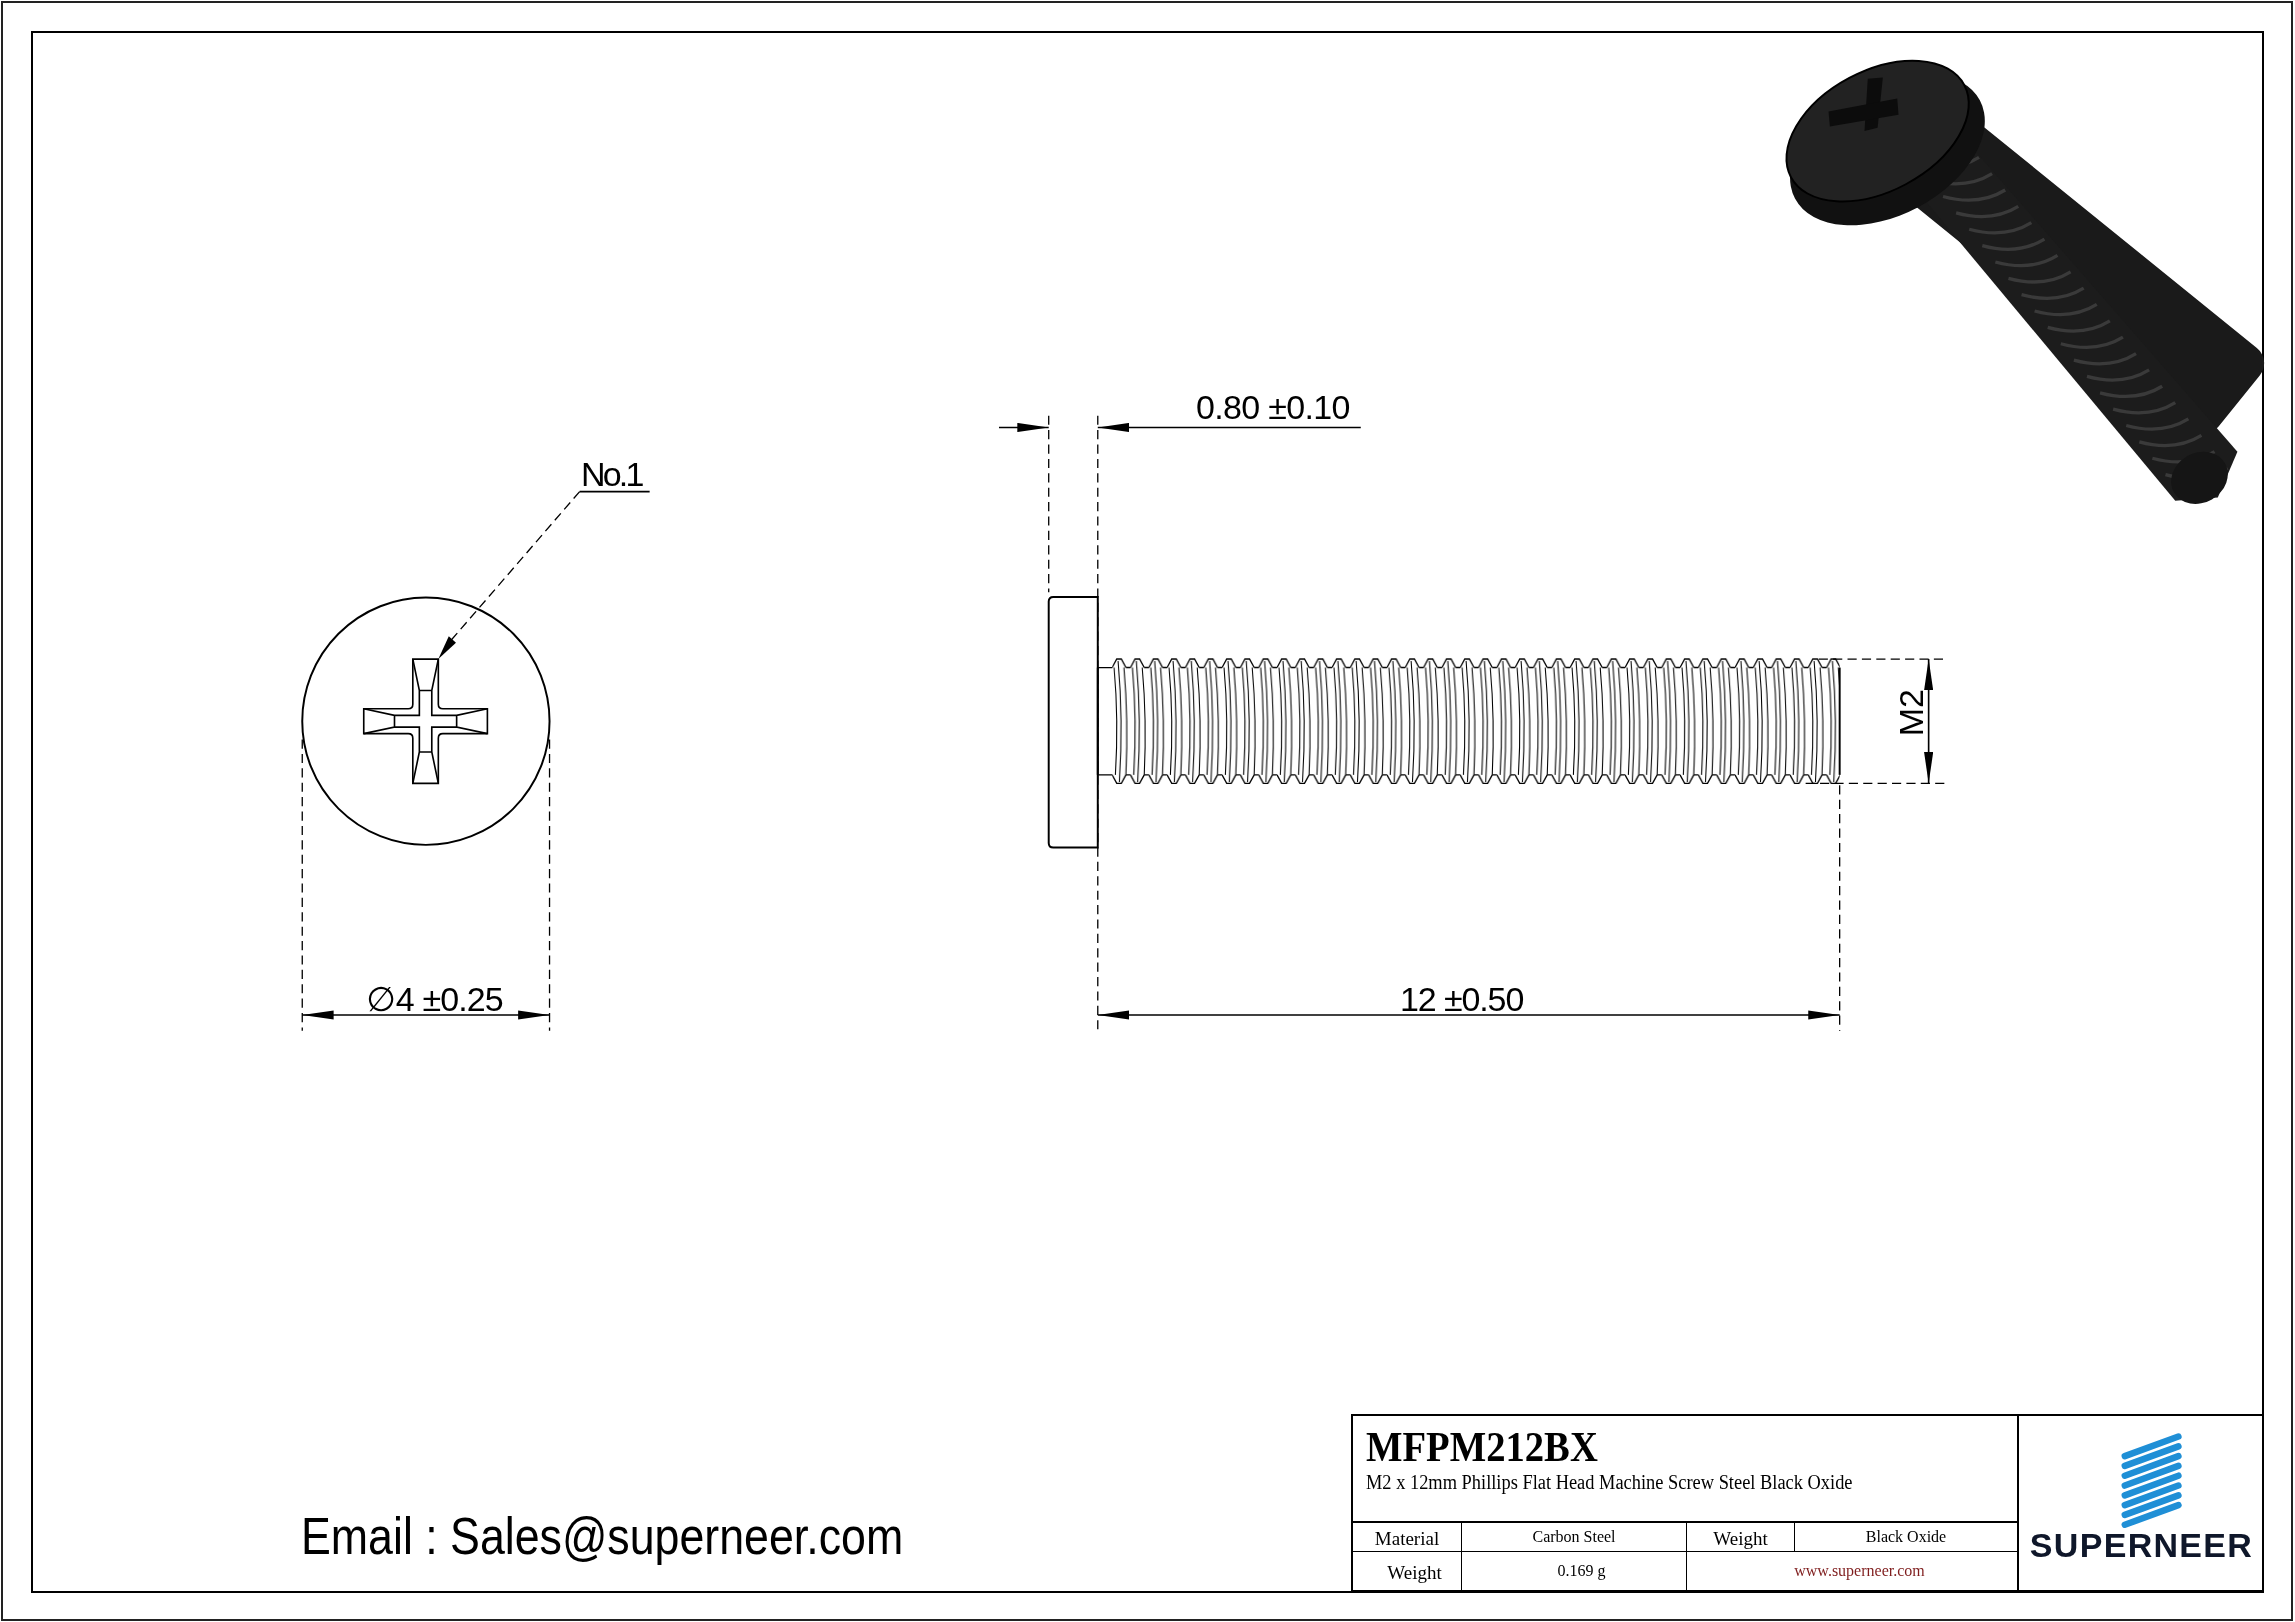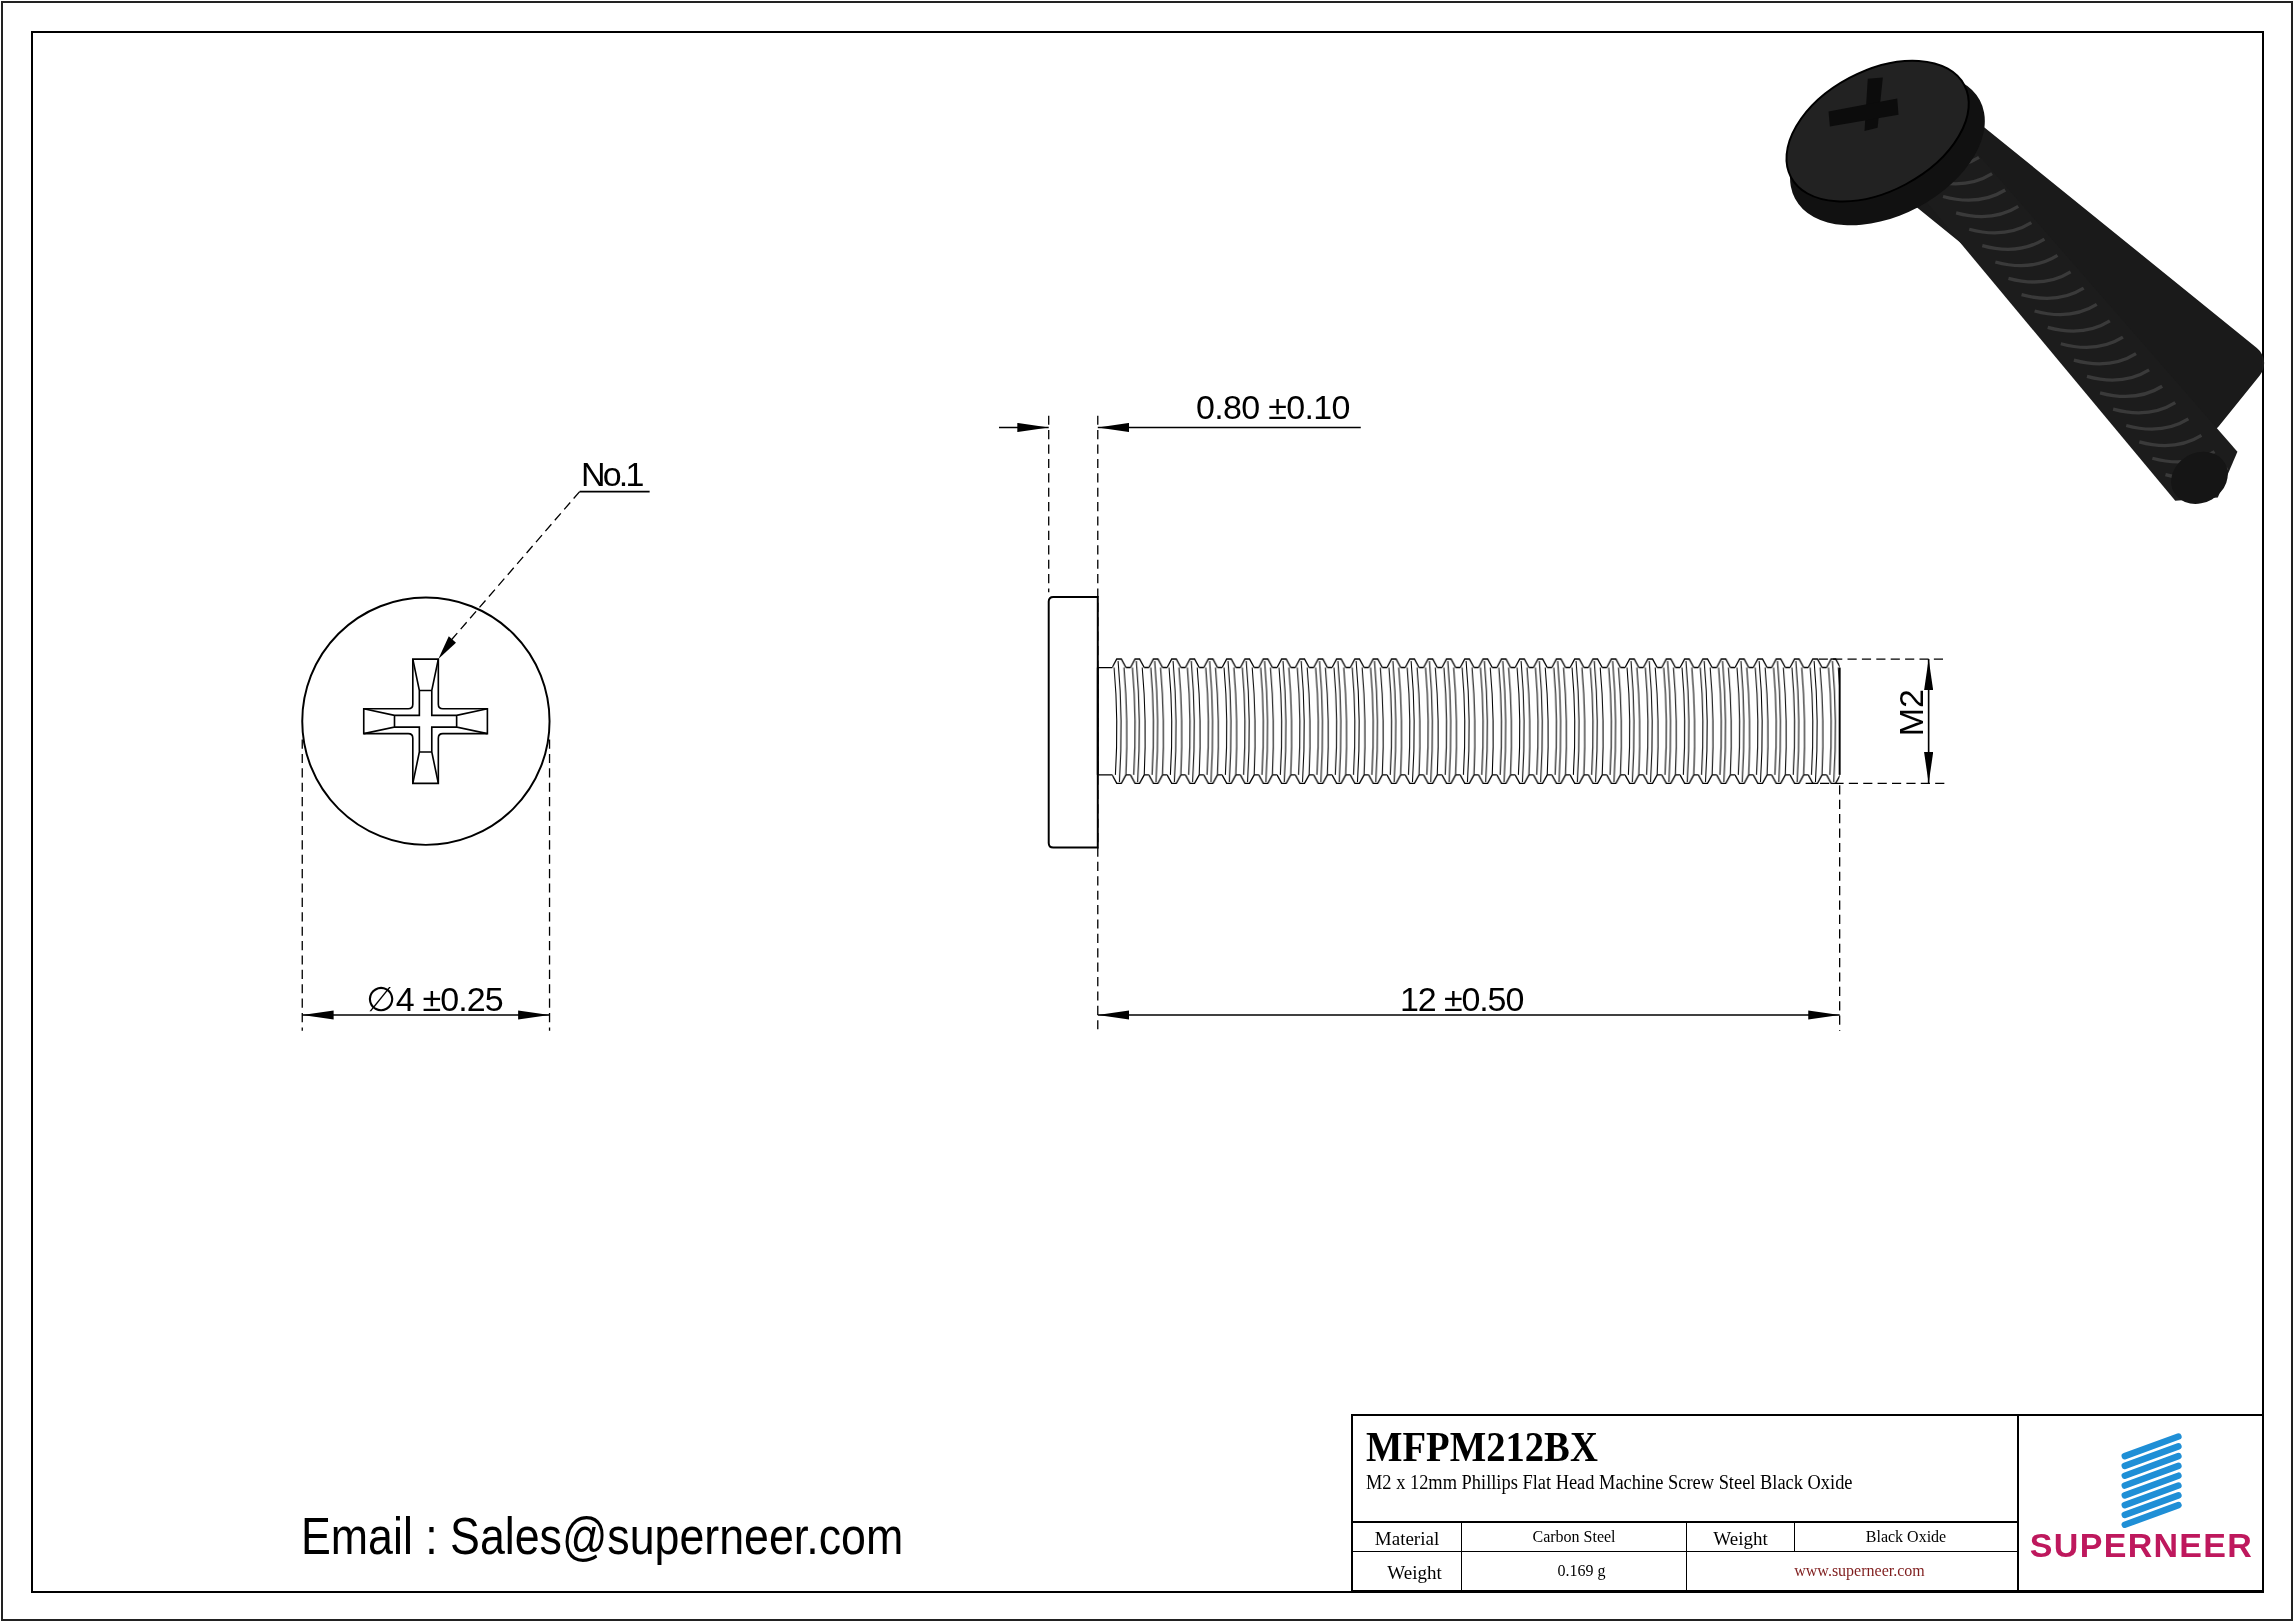--- a/index.html
+++ b/index.html
@@ -14,21 +14,21 @@
   .tb-title { position: absolute; left: 13px; top: 9.8px; font-size: 42px; font-weight: bold; line-height: 1; transform: scaleX(0.92); transform-origin: left top; white-space: nowrap; }
   .tb-desc { position: absolute; left: 13px; top: 56px; width: 622px; font-size: 20px; line-height: 21px; transform: scaleX(0.92); transform-origin: left top; }
   .tb-grid { position: absolute; left: 0; bottom: 0; width: 100%; height: 69px; border-top: 2.6px solid #000; box-sizing: border-box; display: grid; grid-template-columns: 109px 225px 108px 1fr; grid-template-rows: 29px 1fr; }
   .cell { display: flex; align-items: center; justify-content: center; font-size: 16px; border-right: 1.3px solid #000; border-bottom: 1.3px solid #000; box-sizing: border-box; white-space: nowrap; }
   .cell.last { border-right: none; }
   .cell.bottom { border-bottom: none; padding-left: 15px; }
   .cell.label { font-size: 19px; padding-top: 3.9px; }
   .cell.link { grid-column: 3 / 5; color: #7f1d1d; border-right: none; }
   .tb-logo { position: absolute; right: 0; top: 0; width: 241px; height: 100%; }
   .logo-mark { position: absolute; left: 92px; top: 14.4px; }
-  .logo-text { position: absolute; left: 0; width: 100%; top: 110px; text-align: center; font-size: 34px; font-weight: bold; color: #be185d; letter-spacing: 1.3px; }
+  .logo-text { position: absolute; left: 0; width: 100%; top: 110px; text-align: center; font-size: 34px; font-weight: bold; color: #0f172a; letter-spacing: 1.3px; }
 </style>
 </head>
 <body>
 
 <div class="frame-outer"></div>
 <div class="frame-inner"></div>
 
 <svg class="drawing" width="2295" height="1623" viewBox="0 0 3508 2480">
   <defs>
     <marker id="arrowEnd" markerWidth="50" markerHeight="14" refX="48" refY="7" orient="auto" markerUnits="userSpaceOnUse">

